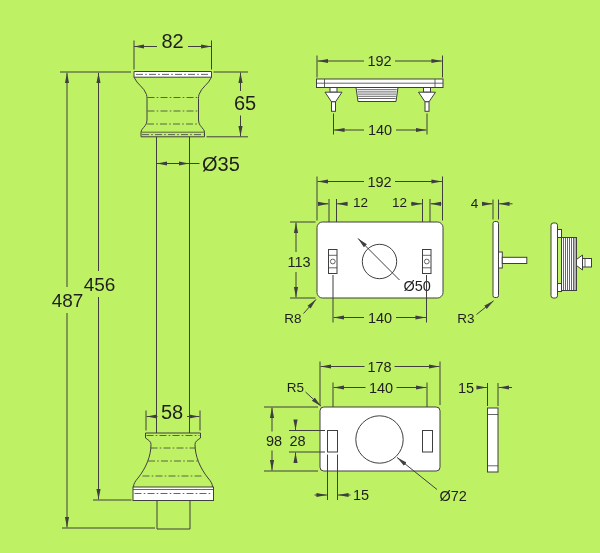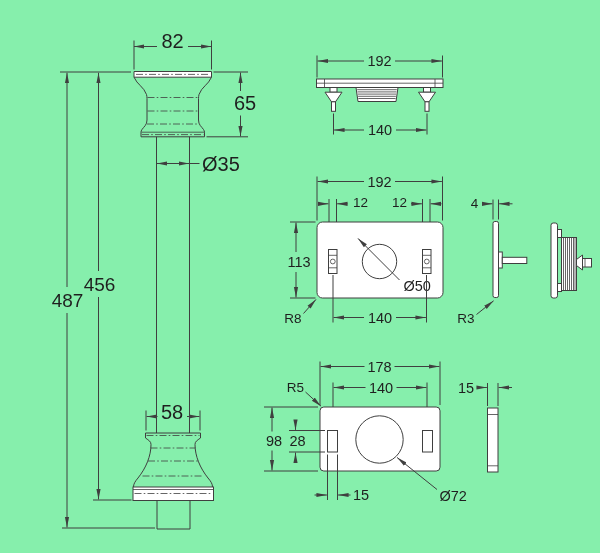--- a/index.html
+++ b/index.html
@@ -1,16 +1,16 @@
 <!DOCTYPE html>
 <html><head>
 <meta charset="utf-8">
 <style>
   html,body{margin:0;padding:0;background:#fff;}
-  #stage{position:relative;width:600px;height:553px;background:#86efac;overflow:hidden;
+  #stage{position:relative;width:600px;height:553px;background:#bef264;overflow:hidden;
          font-family:"Liberation Sans", sans-serif;}
   svg{display:block;}
   svg .ln{stroke:#3f3f3f;stroke-width:1;fill:none;}
   svg .shape{stroke:#3f3f3f;stroke-width:1;fill:#fff;}
   svg .dd{stroke:#3f3f3f;stroke-width:0.8;fill:none;stroke-dasharray:7 2.2 1.6 2.2;}
   svg .thin{stroke:#3f3f3f;stroke-width:0.8;fill:none;}
   svg text{fill:#1f1f1f;text-anchor:middle;dominant-baseline:central;
            font-family:"Liberation Sans", sans-serif;}
   svg text.t20{font-size:20px;}
   svg text.t19{font-size:19px;}

